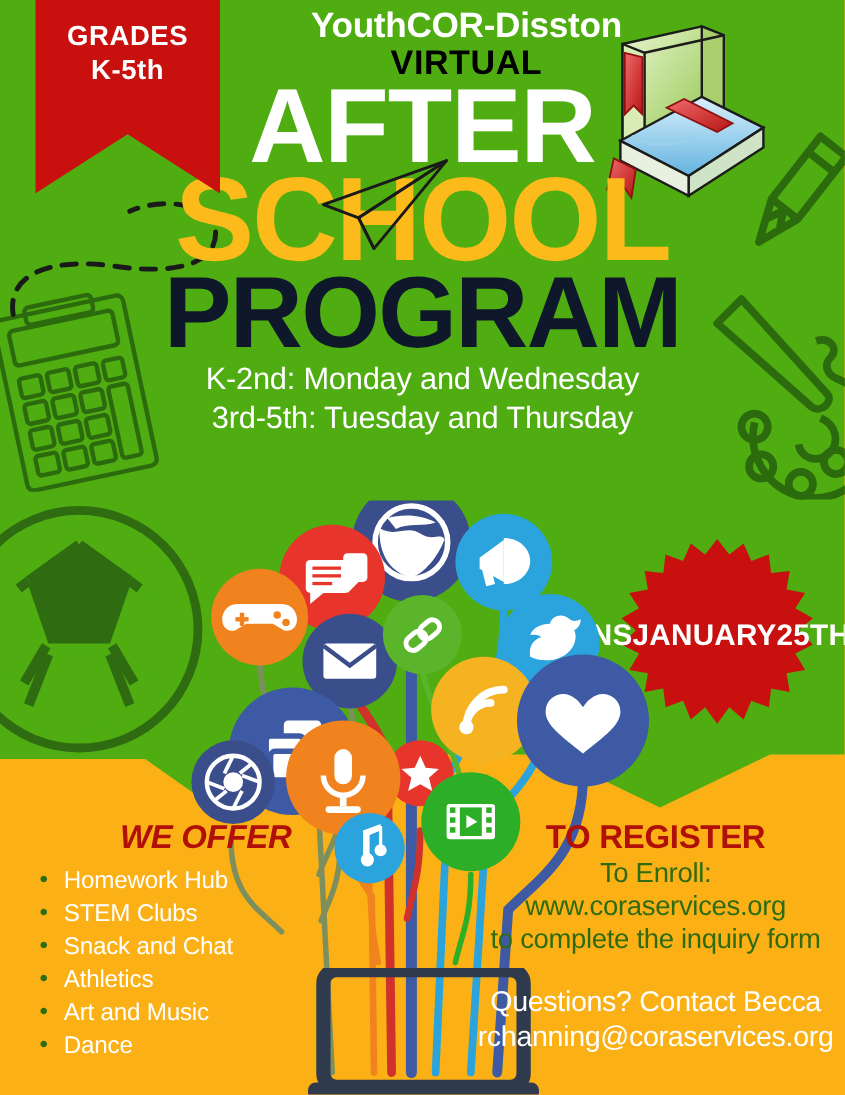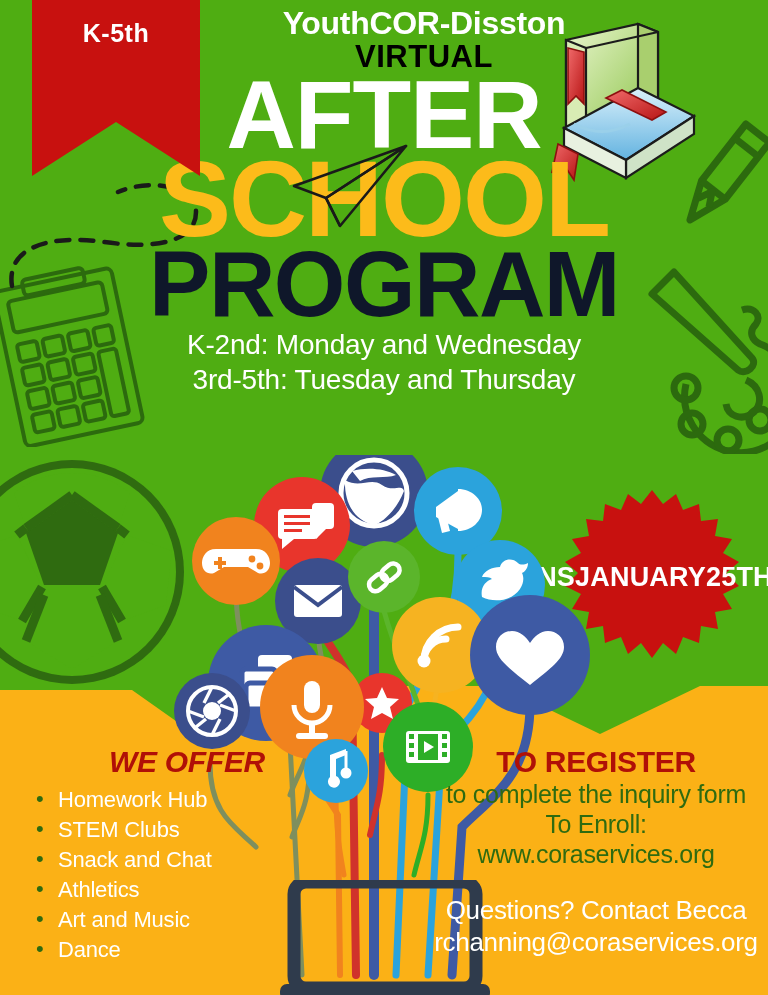--- a/index.html
+++ b/index.html
@@ -215,20 +215,21 @@
       <path d="M118,18 L38,70 L52,98 Z"></path>
       <path d="M38,70 L52,98"></path>
     </g>
   </svg>
 
   <svg class="deco" id="dash" width="330" height="120" viewBox="0 0 330 120">
     <path d="M12,108 C6,70 48,56 104,64 C160,72 196,62 196,34 C196,8 150,0 118,14" fill="none" stroke="#1a1a1a" stroke-width="4.5" stroke-dasharray="13 11" stroke-linecap="round"></path>
   </svg>
 
   <div class="ribbon">
+    <div class="ribbon-line">GRADES</div>
     <div class="ribbon-line">K-5th</div>
   </div>
 
   <div class="headline">
     <div class="t-org">YouthCOR-Disston</div>
     <div class="t-virtual">VIRTUAL</div>
     <div class="t-after">AFTER</div>
     <div class="t-school">SCHOOL</div>
     <div class="t-program">PROGRAM</div>
     <div class="t-sched">K-2nd: Monday and Wednesday</div>
@@ -404,19 +405,19 @@
       <li>STEM Clubs</li>
       <li>Snack and Chat</li>
       <li>Athletics</li>
       <li>Art and Music</li>
       <li>Dance</li>
     </ul>
   </div>
 
   <div class="col" id="col-reg">
     <div class="hdr-reg">TO REGISTER</div>
+    <div class="r-enroll">To Enroll: www.coraservices.org</div>
     <div class="r-enroll">to complete the inquiry form</div>
-    <div class="r-enroll">To Enroll: www.coraservices.org</div>
     <div class="r-q">Questions? Contact Becca</div>
     <div class="r-q" style="margin-top:0">rchanning@coraservices.org</div>
   </div>
 
 </div>
 
 </body></html>

